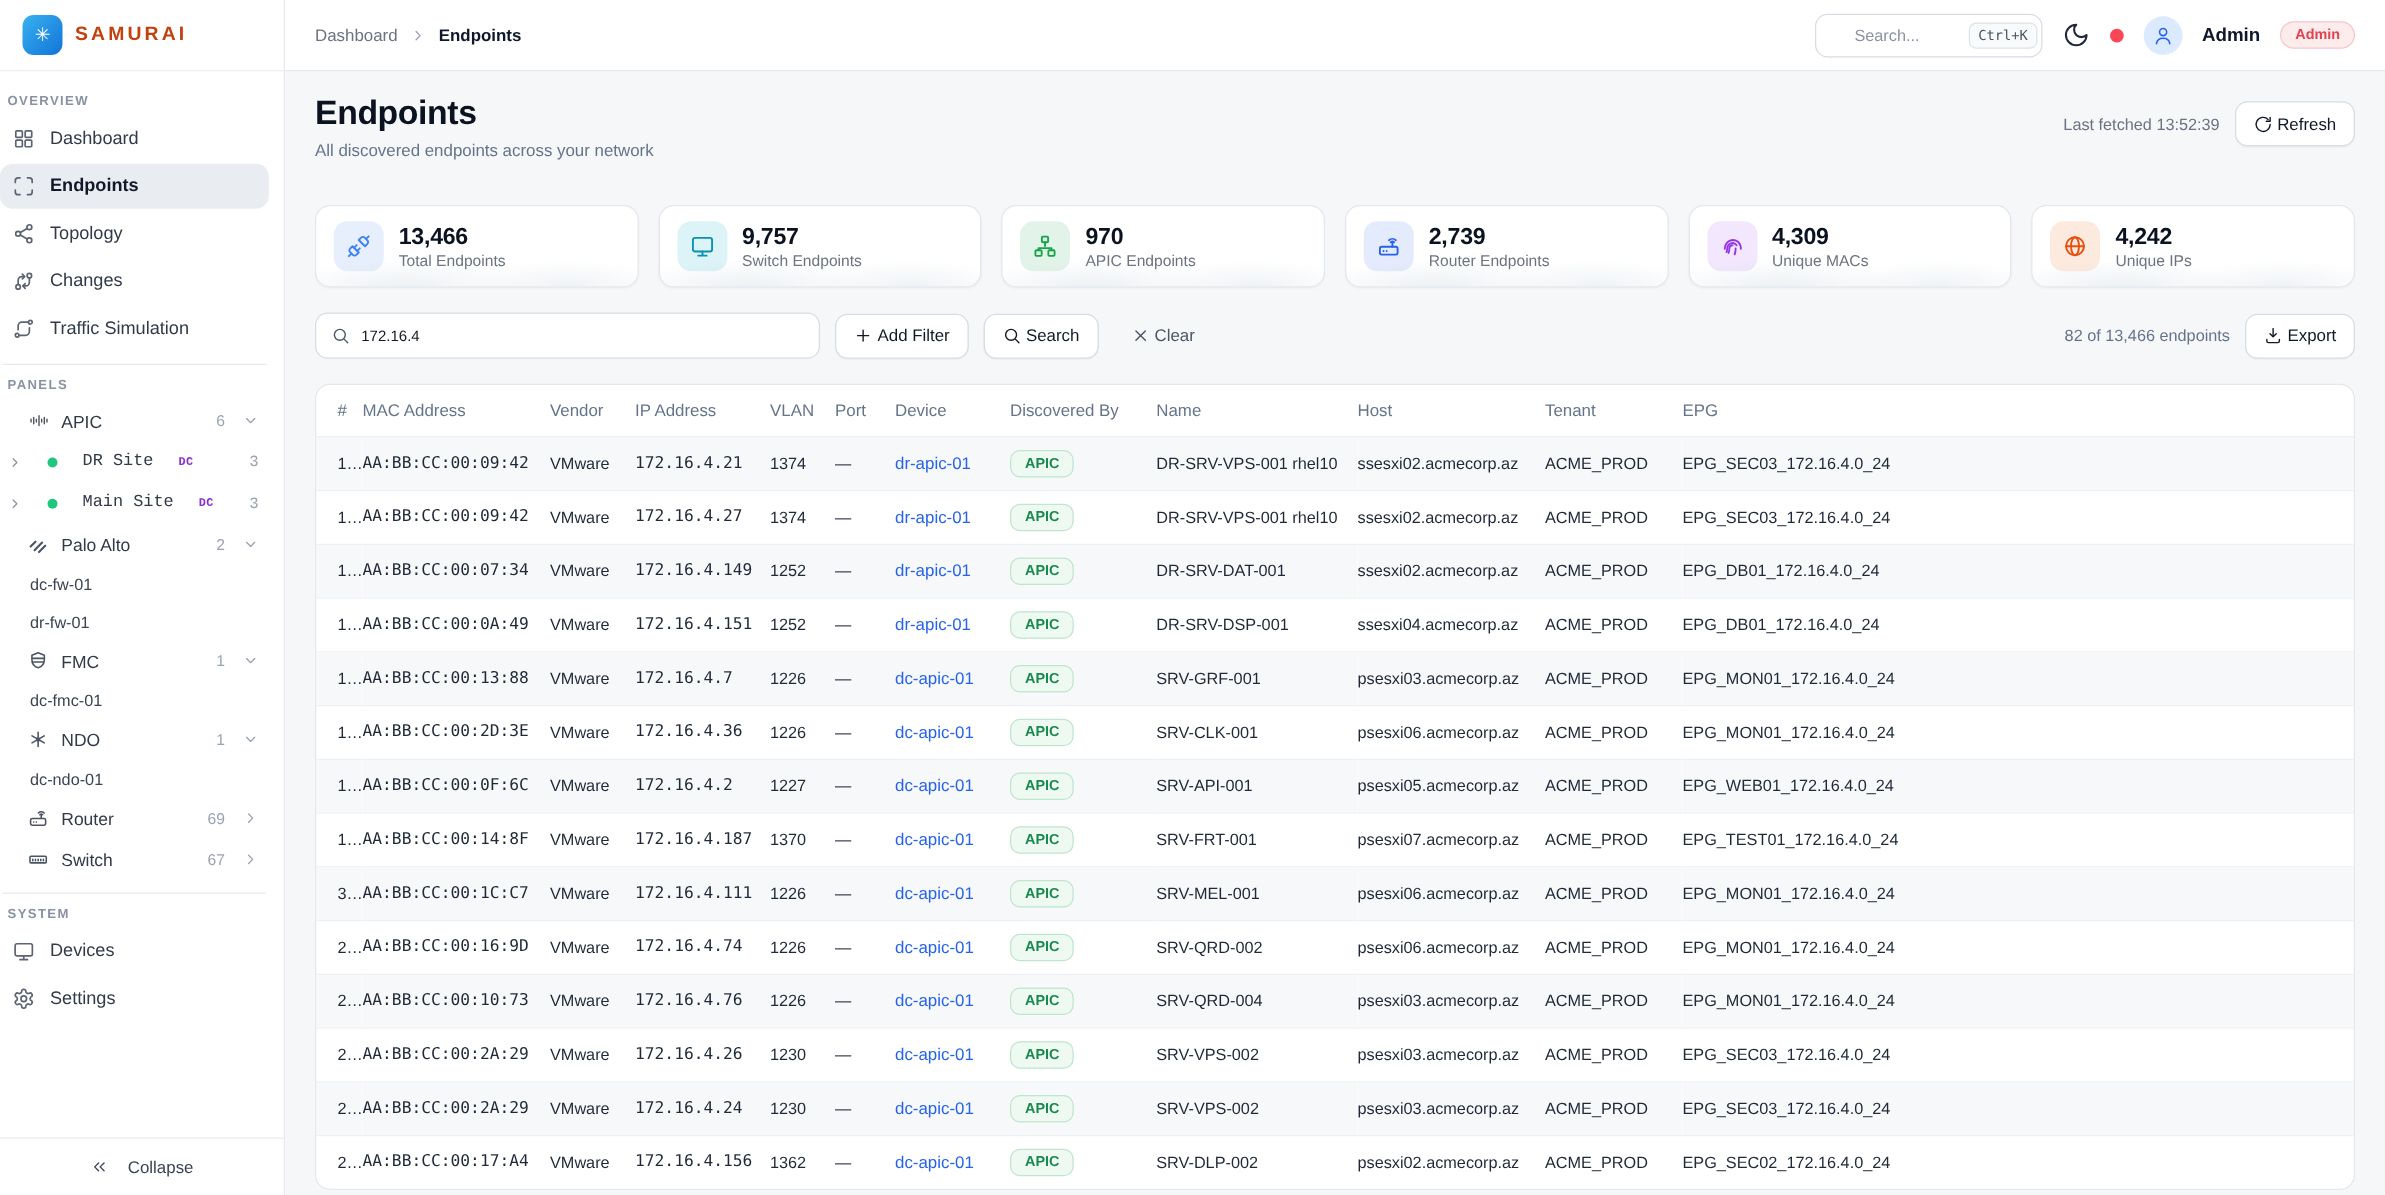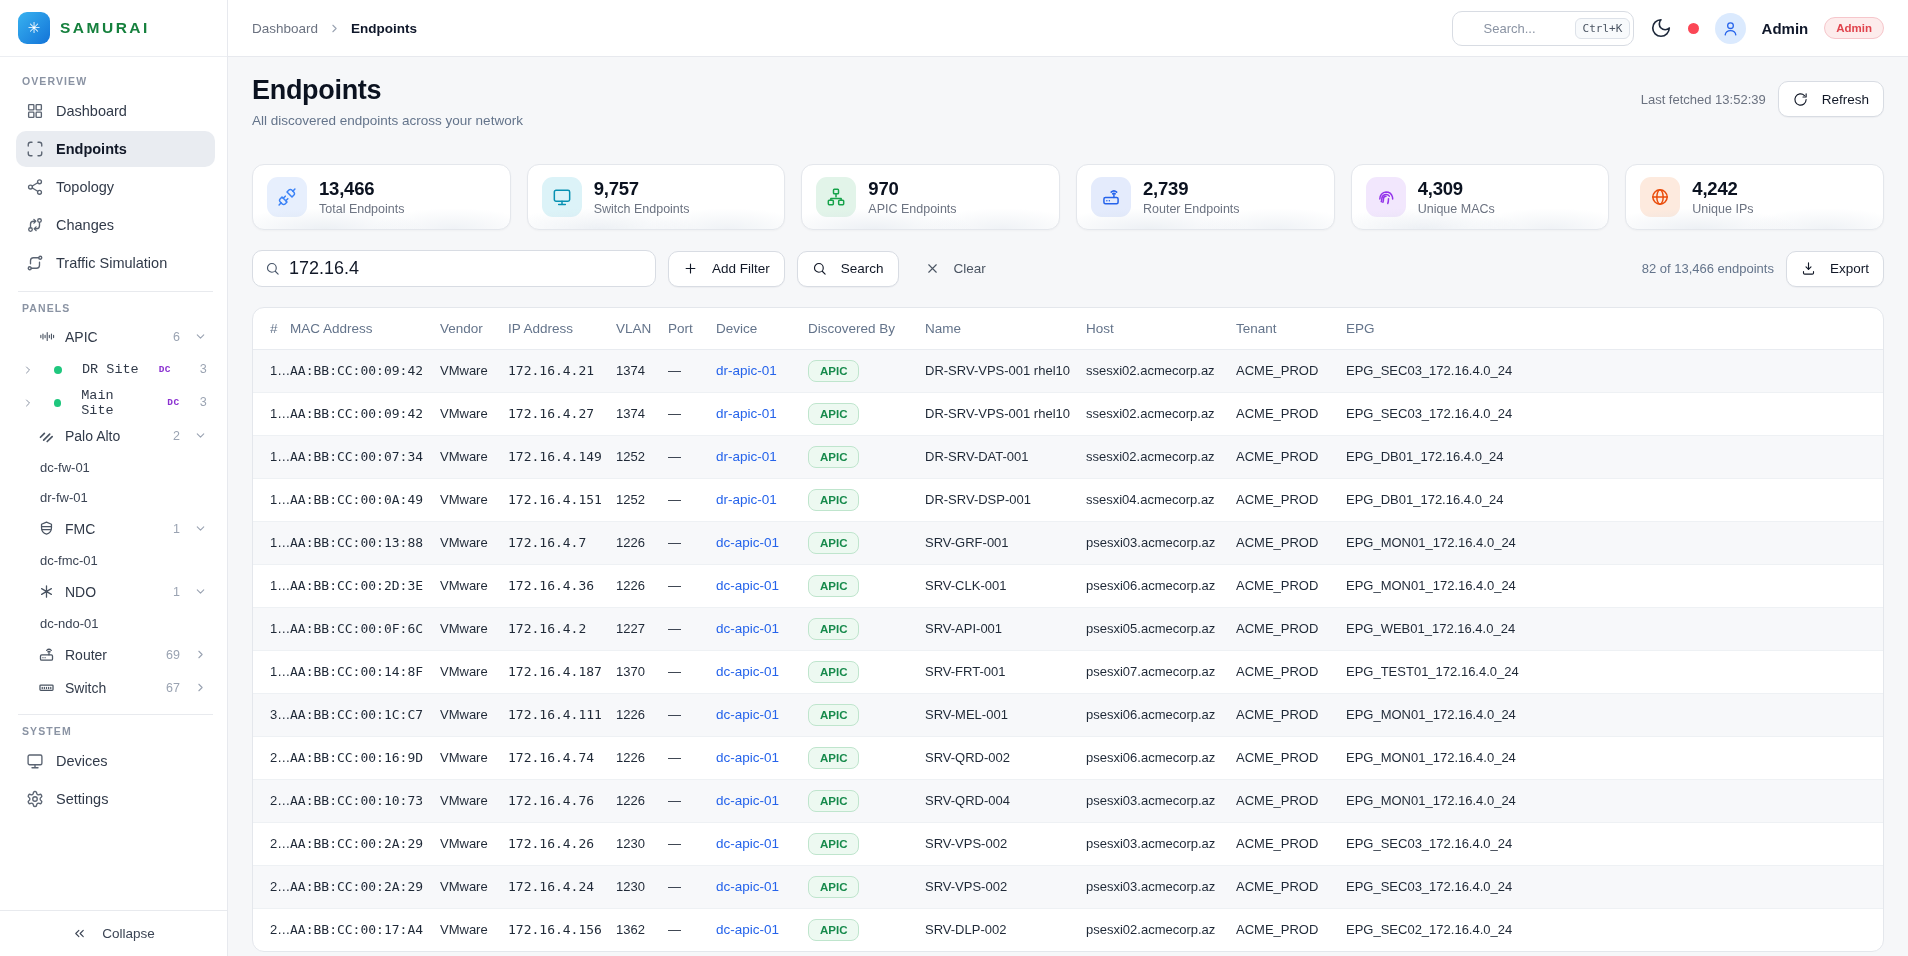--- a/index.html
+++ b/index.html
@@ -4,22 +4,22 @@
 <style>
   * { margin:0; padding:0; box-sizing:border-box; }
   html,body { width:1908px; height:956px; overflow:hidden; }
   body { font-family:"Liberation Sans", sans-serif; background:#f6f7f9; color:#1f2937; font-size:14px; }
   .app { display:flex; width:1908px; height:956px; }
 
   
   .sidebar { width:228px; min-width:228px; background:#fff; border-right:1px solid #e7e9ee; display:flex; flex-direction:column; }
   .logo-row { height:57px; display:flex; align-items:center; gap:10px; padding:0 18px; border-bottom:1px solid #eceef2; }
   .logo-tile { width:32px; height:32px; border-radius:9px; background:linear-gradient(135deg,#38b2f0,#1273d8); display:flex; align-items:center; justify-content:center; color:#fff; font-size:15px; }
-  .brand { font-size:15.5px; font-weight:700; letter-spacing:2.5px; color:#15803d; }
-  .side-scroll { flex:1; padding:8px 12px 0 16px; overflow:hidden; }
+  .brand { font-size:15.5px; font-weight:700; letter-spacing:2.5px; color:#c2410c; }
+  .side-scroll { flex:1; padding:8px 12px 0 0; overflow:hidden; }
   .section-label { font-size:10.5px; letter-spacing:1.1px; color:#8a93a3; font-weight:700; margin:10px 6px 6px 6px; }
   .o-item { display:flex; align-items:center; gap:12px; height:36px; padding:0 10px; border-radius:10px; color:#313a49; font-size:14.5px; cursor:pointer; margin-bottom:2px; }
   .o-item .o-icon { width:18px; height:18px; color:#5b6472; display:inline-flex; }
   .o-item.active { background:#e9ecf1; color:#111827; font-weight:600; }
   .o-icon svg, .p-icon svg, .icon svg { width:100%; height:100%; display:block; }
   .side-div { border:0; border-top:1px solid #e8eaee; margin:10px 2px; }
   .p-item { display:flex; align-items:center; height:33px; border-radius:8px; font-size:14px; color:#313a49; cursor:pointer; }
   .p-item.t-group { padding:0 8px 0 22px; gap:10px; }
   .p-item.t-group .p-icon { width:17px; height:17px; color:#4b5563; display:inline-flex; }
   .p-item.t-site { padding:0 8px 0 6px; gap:20px; font-size:13.5px;font-family:Liberation Mono, monospace; }
@@ -50,37 +50,37 @@
   .avatar .icon { width:17px; height:17px; display:inline-flex; }
   .user-name { font-size:15px; font-weight:700; color:#0f172a; }
   .role-badge { font-size:11.5px; font-weight:700; color:#e0434d; background:#fdecec; border:1px solid #f6c6cb; border-radius:999px; padding:4px 11px; }
 
   .content { flex:1; padding:18px 24px 0 24px; }
   .page-head { display:flex; align-items:flex-start; }
   .page-title { font-size:27px; font-weight:700; color:#0b1220; letter-spacing:-.3px; }
   .page-sub { font-size:13.5px; color:#64748b; margin-top:7px; }
   .head-right { margin-left:auto; display:flex; align-items:center; gap:12px; margin-top:6px; }
   .fetched { font-size:13px; color:#6b7280; }
-  .btn { display:inline-flex; align-items:center; gap:14px; height:36px; padding:0 14px; background:#fff; border:1px solid #d8dce3; border-radius:10px; font-size:13.5px; font-weight:500; color:#111827; cursor:pointer; box-shadow:0 1px 1px rgba(16,24,40,.04); }
+  .btn { display:inline-flex; align-items:center; gap:4px; height:36px; padding:0 14px; background:#fff; border:1px solid #d8dce3; border-radius:10px; font-size:13.5px; font-weight:500; color:#111827; cursor:pointer; box-shadow:0 1px 1px rgba(16,24,40,.04); }
   .btn .icon { width:15px; height:15px; display:inline-flex; color:#111827; }
   .btn.ghost { border:0; background:transparent; box-shadow:none; color:#4b5563; }
   .btn.ghost .icon { color:#4b5563; }
 
   .stats { display:grid; grid-template-columns:repeat(6,1fr); gap:16px; margin-top:36px; }
   .stat-card { position:relative; background:#fff; border:1px solid #e4e7ec; border-radius:12px; height:66px; display:flex; align-items:center; gap:12px; padding:0 14px; overflow:hidden; box-shadow:0 1px 2px rgba(16,24,40,.03); }
   .stat-card::after { content:''; position:absolute; left:0; right:0; bottom:0; height:20px; background:radial-gradient(55% 150% at 28% 100%, rgba(203,213,225,.35), transparent 70%), radial-gradient(45% 150% at 78% 100%, rgba(203,213,225,.3), transparent 70%); pointer-events:none; }
   .stat-tile { width:40px; height:40px; border-radius:11px; display:flex; align-items:center; justify-content:center; flex:none; }
   .stat-tile .icon { width:20px; height:20px; display:inline-flex; }
   .stat-value { font-size:18.5px; font-weight:700; color:#0b1220; letter-spacing:-.2px; }
   .stat-label { font-size:12.5px; color:#6b7280; margin-top:2px; }
 
   .filterbar { display:flex; align-items:center; gap:12px; margin-top:20px; }
   .filter-search { width:404px; height:37px; border:1px solid #d8dce3; border-radius:10px; background:#fff; display:flex; align-items:center; gap:9px; padding:0 12px; }
   .filter-search .icon { width:15px; height:15px; color:#475569; display:inline-flex; }
-  .filter-search input { border:0; outline:none; flex:1; font-size:18px; color:#111827; font-family:"Liberation Sans",sans-serif; background:transparent; }
+  .filter-search input { border:0; outline:none; flex:1; font-size:12px; color:#111827; font-family:"Liberation Sans",sans-serif; background:transparent; }
   .result-count { margin-left:auto; font-size:13px; color:#64748b; }
 
   .table-card { margin-top:20px; background:#fff; border:1px solid #e4e7ec; border-radius:12px; overflow:hidden; }
   table.tbl { width:100%; border-collapse:collapse; table-layout:fixed; }
   .tbl th { height:41px; text-align:left; font-size:13.5px; font-weight:400; color:#64748b; padding:0 8px 0 0; border-bottom:1px solid #e8ebf0; white-space:nowrap; }
   .tbl td { height:43px; font-size:13px; color:#1f2937; padding:0 8px 0 0; white-space:nowrap; overflow:hidden; text-overflow:ellipsis; }
   .tbl th:first-child, .tbl td:first-child { padding-left:17px; }
   .tbl tbody tr { border-top:1px solid #eef1f4; }
   .tbl tbody tr:first-child { border-top:0; }
   .tbl tbody tr:nth-child(odd) { background:#f7f8fa; }

